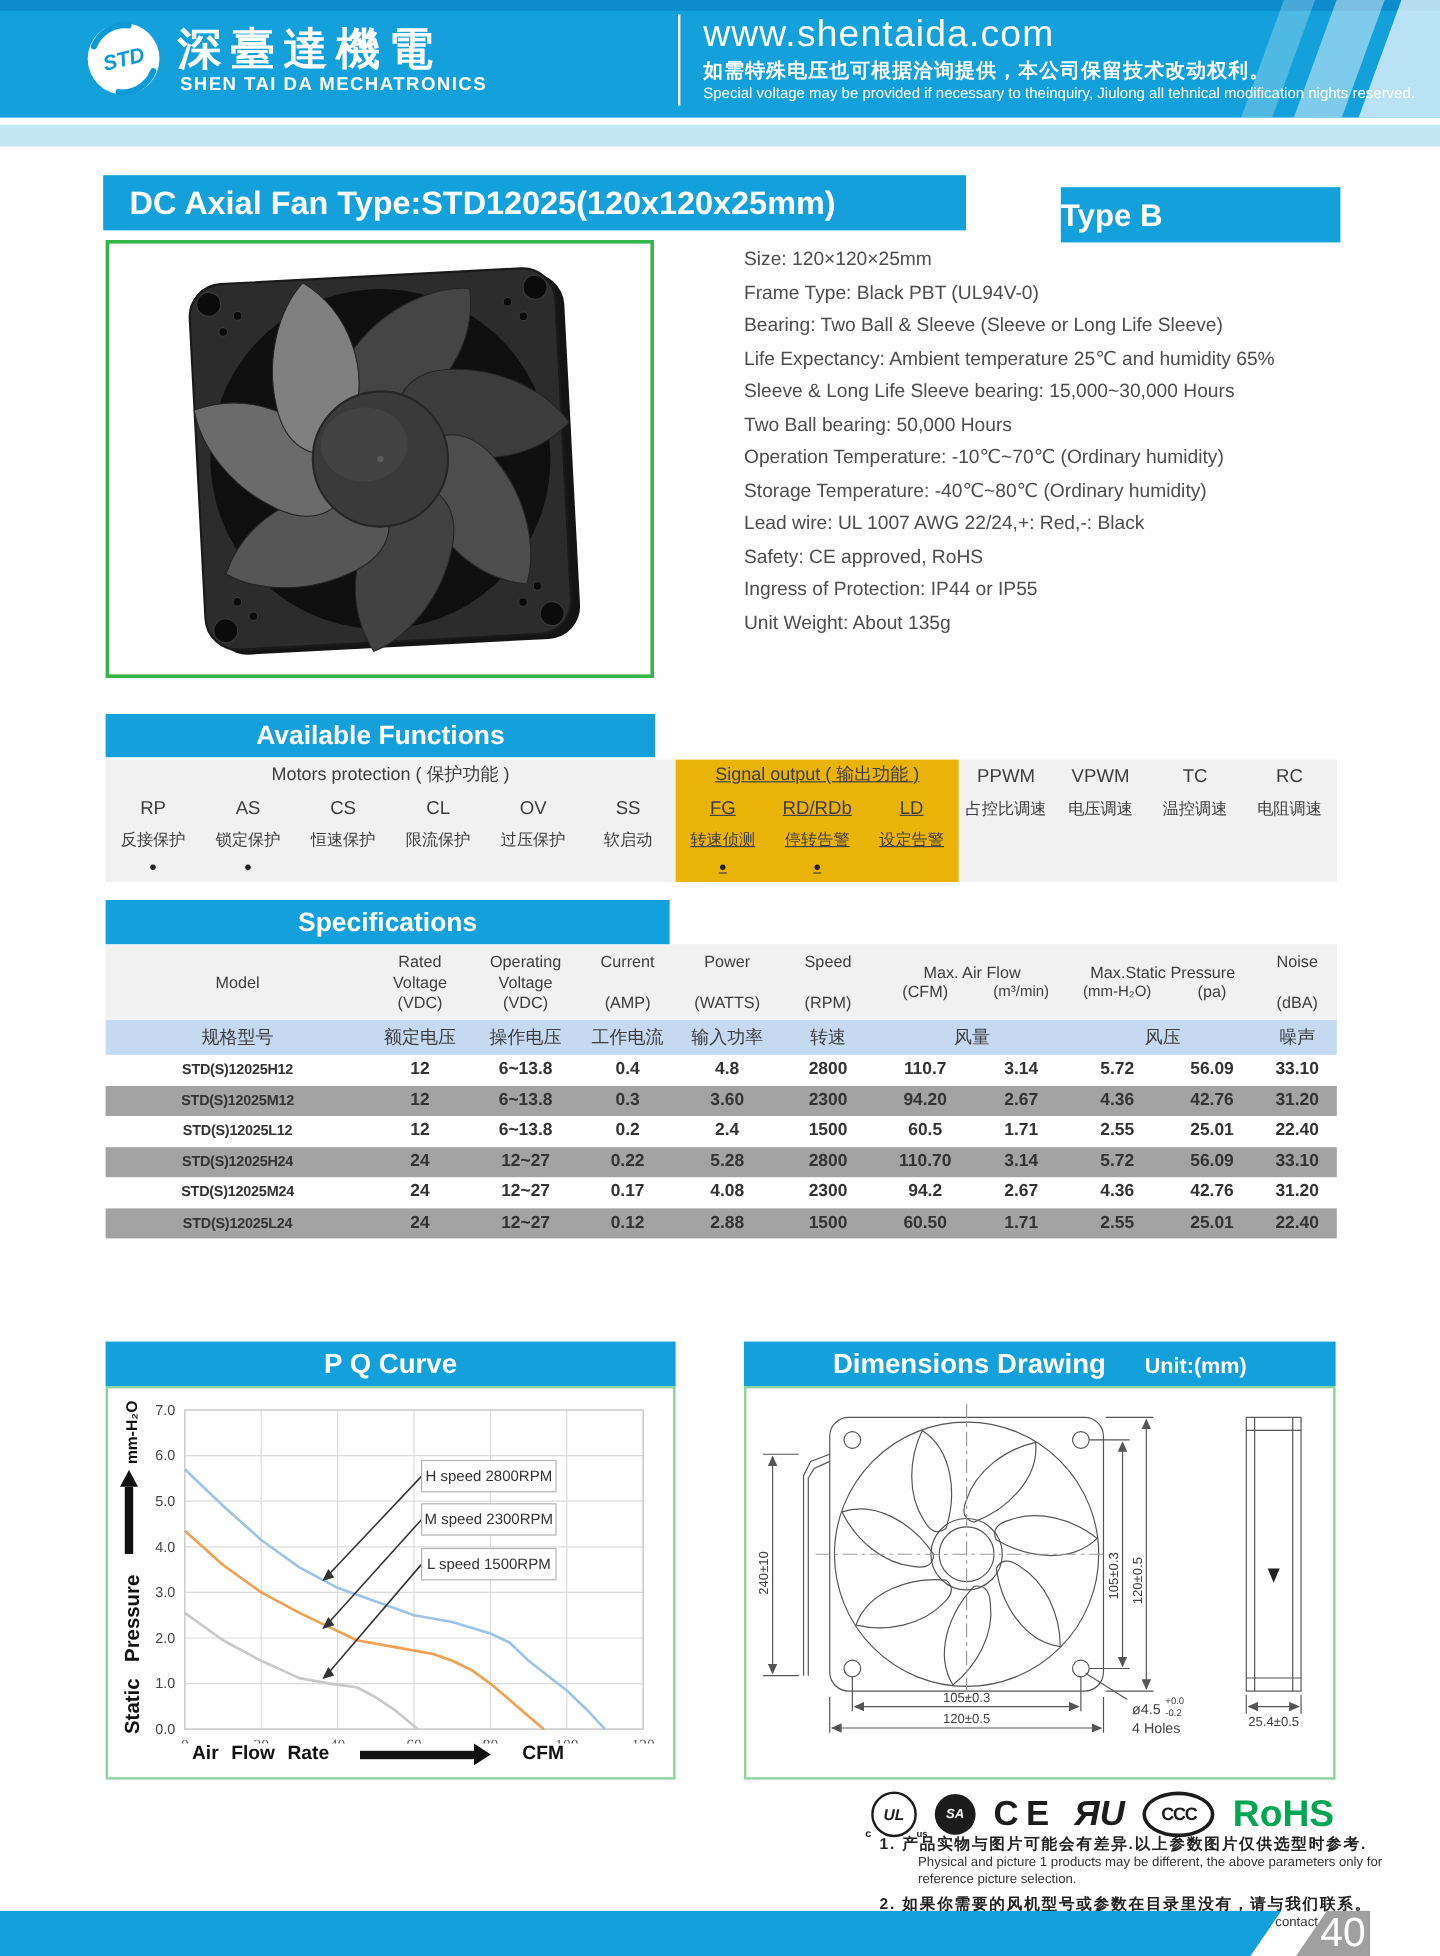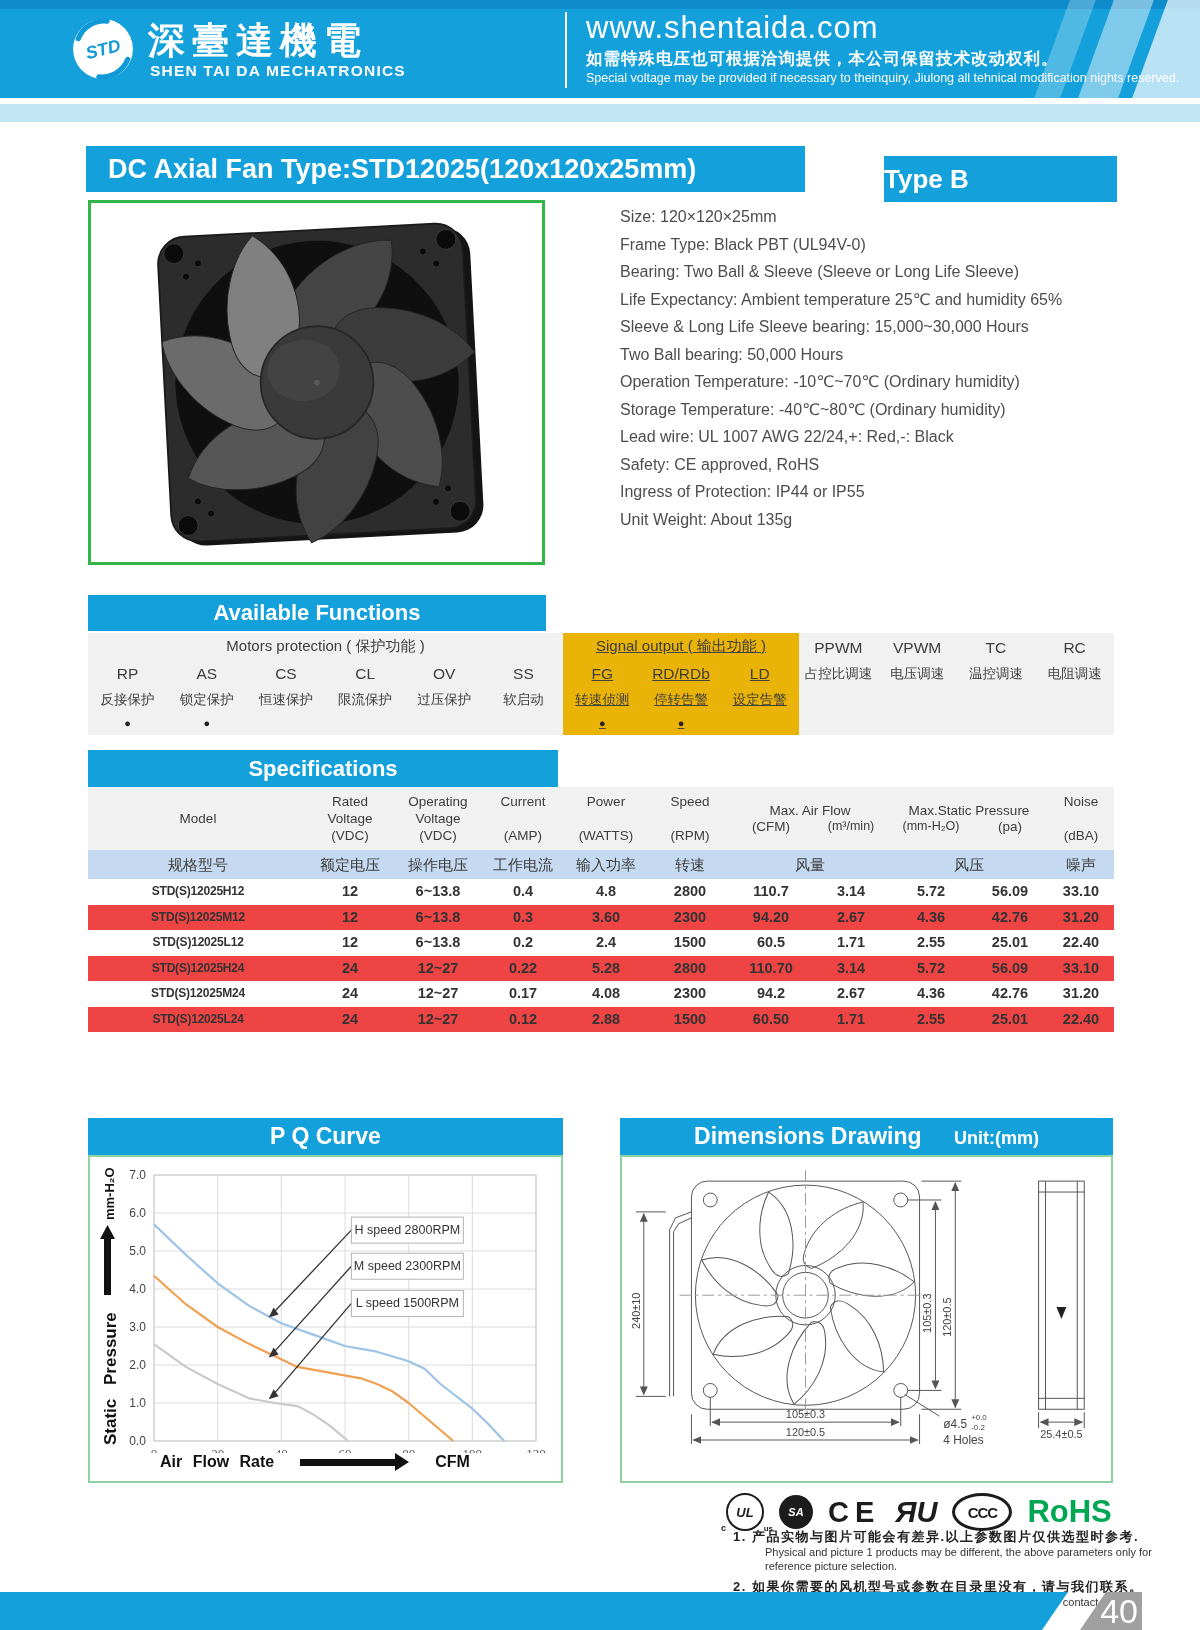--- a/index.html
+++ b/index.html
@@ -42,21 +42,21 @@
   .af-code{height:28px;line-height:30px;font-size:15.5px;color:#3d3d3d;}
   .af-cn{height:28px;line-height:26px;font-size:13.5px;color:#3d3d3d;}
   .af-dot{height:20px;line-height:16px;font-size:11px;color:#222;}
   
   #spec-title{left:88px;top:750px;width:470px;height:37px;line-height:37px;text-align:center;font-size:22px;}
   #spec-table{left:88px;top:787px;width:1026px;font-size:13.5px;color:#3d3d3d;}
   .sp-row{display:flex;width:1026px;}
   .sp-en{background:#f1f1f1;height:63px;align-items:center;}
   .sp-cn{background:#c5d9f0;height:29px;line-height:29px;font-size:15px;}
   .sp-data{height:25.5px;line-height:25.5px;font-weight:bold;font-size:14.5px;color:#333;}
-  .sp-data.zebra{background:#ef4444;}
+  .sp-data.zebra{background:#a3a3a3;}
   .c{display:flex;align-items:center;justify-content:center;text-align:center;box-sizing:border-box;}
   .pre{white-space:pre-line;line-height:17px;}
   .w-model{width:220px;}.w-rated{width:84px;}.w-oper{width:92px;}.w-curr{width:78px;}
   .w-power{width:88px;}.w-speed{width:80px;}.w-cfm{width:82px;}.w-m3{width:78px;}
   .w-mmh{width:82px;}.w-pa{width:76px;}.w-noise{width:66px;}
   .w-air{width:160px;}.w-press{width:158px;}
   .cg{display:flex;flex-direction:column;justify-content:center;}
   .cg-units{display:flex;}
   .cg-units .u1,.cg-units .u2{line-height:17px;text-align:center;}
   .w-air .u1{width:82px;}.w-air .u2{width:78px;font-size:12.5px;}

